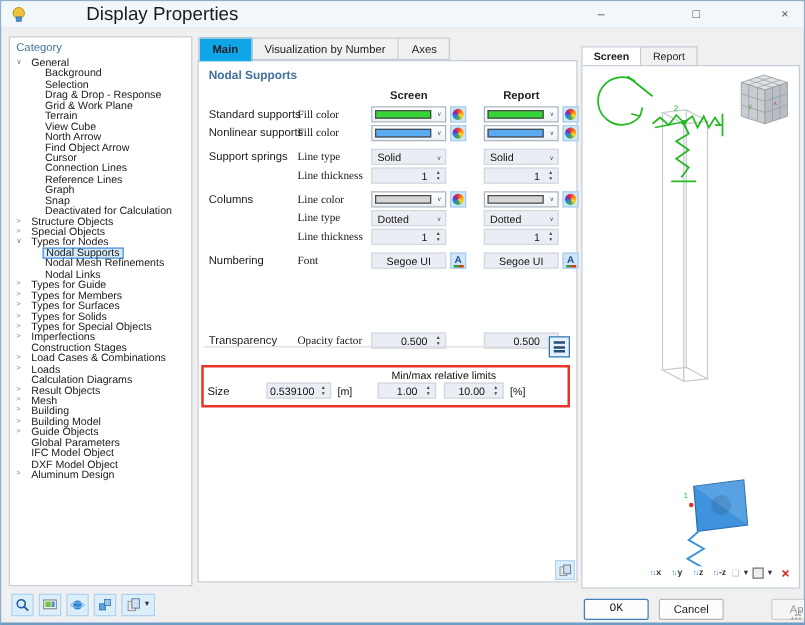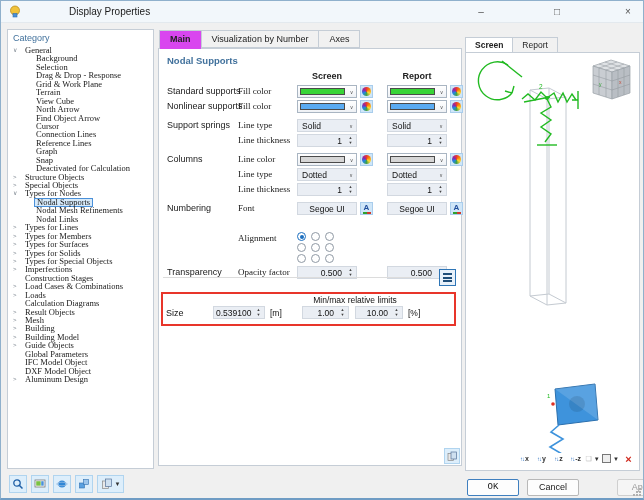--- a/index.html
+++ b/index.html
@@ -3,45 +3,45 @@
 <meta charset="utf-8">
 <style>
   * { margin:0; padding:0; box-sizing:border-box; }
   html,body { width:644px; height:500px; background:#e8e8e8; font-family:"Liberation Sans",sans-serif; }
   .window { position:relative; width:644px; height:500px; background:#f0f0f0;
             border:1px solid #8fb0cc; border-bottom:2px solid #6f9cc4; overflow:hidden; }
   
   .titlebar { position:absolute; left:0; top:0; right:0; height:22px; background:#f2f7fb;
               border-bottom:1px solid #e3e9ee; display:flex; align-items:center; }
   .title-icon { width:13px; height:13px; margin-left:8px; }
-  .title-text { font-size:10px; color:#1a1a1a; margin-left:7px;padding-left:40px; }
+  .title-text { font-size:15px; color:#1a1a1a; margin-left:7px;padding-left:40px; }
   .win-btn { position:absolute; top:0; width:34px; height:21px; text-align:center; line-height:21px;
              font-size:10px; color:#555; }
   
   .tree-panel { position:absolute; left:6px; top:28px; width:147px; height:440px; background:#fff;
                 border:1px solid #c5cdd6; overflow:hidden; }
   .tree-header { font-size:9px; color:#41719c; padding:3px 0 3px 5px; }
   .tree-item { height:8.45px; line-height:8.5px; font-size:8.5px; white-space:nowrap; position:relative; color:#1a1a1a; }
   .tree-item .chev { position:absolute; left:5px; top:0; font-size:6px; color:#7a848e; }
-  .tree-item .lab { display:inline-block;font-family:Liberation Serif, serif; }
+  .tree-item .lab { display:inline-block; }
   .tree-item .lab.lv0 { margin-left:17px; }
   .tree-item .lab.lv1 { margin-left:28px; }
   .tree-item.sel .lab { background:#d6e9f9; border:1px solid #4a90d9; padding:0 2px; margin-left:26px; line-height:7.5px; }
   
   .left-toolbar { position:absolute; left:8px; top:474px; display:flex; gap:4px; }
   .tool-btn { width:18px; height:18px; background:#ddeefb; border:1px solid #b0d4ef; display:flex;
               align-items:center; justify-content:center; }
   .tool-btn.wide { width:27px; }
   .dd-arrow { font-size:6px; color:#333; margin-left:2px; }
   
   .tabbar { position:absolute; left:158px; top:29px; height:19px; display:flex; }
   .tab { height:18px; font-size:9px; padding:3px 10px 0 10px; background:#f1f1f1;
          border:1px solid #c5cdd6; border-left:none; color:#222; }
   .tab:first-child { border-left:1px solid #c5cdd6; }
-  .tab.active { background:#d946ef; height:19px; border-bottom:none; font-weight:bold; z-index:2; }
+  .tab.active { background:#0ea5e9; height:19px; border-bottom:none; font-weight:bold; z-index:2; }
   
   .main-panel { position:absolute; left:157px; top:47px; width:304px; height:418px; background:#fff;
                 border:1px solid #c5cdd6; }
   .panel-title { position:absolute; left:8px; top:6px; font-size:9.5px; font-weight:bold; color:#41719c; }
   .col-head { position:absolute; top:22px; width:60px; text-align:center; font-size:9px; font-weight:bold; color:#222; }
   .row { position:absolute; left:0; right:0; height:14px; }
   .glabel { position:absolute; left:8px; top:1px; font-size:9px; color:#1a1a1a; white-space:nowrap;text-align:right; }
   .plabel { position:absolute; left:79px; top:1px; font-size:9px; color:#1a1a1a; white-space:nowrap;font-family:Liberation Serif, serif; }
   .ctl { position:absolute; top:0; width:77px; height:26px; }
   .ctl-s { left:138px; } .ctl-r { left:228px; }
@@ -146,21 +146,21 @@
         <div class="tree-item"><span class="lab lv1">Reference Lines</span></div>
         <div class="tree-item"><span class="lab lv1">Graph</span></div>
         <div class="tree-item"><span class="lab lv1">Snap</span></div>
         <div class="tree-item"><span class="lab lv1">Deactivated for Calculation</span></div>
         <div class="tree-item"><span class="chev">&gt;</span><span class="lab lv0">Structure Objects</span></div>
         <div class="tree-item"><span class="chev">&gt;</span><span class="lab lv0">Special Objects</span></div>
         <div class="tree-item"><span class="chev">∨</span><span class="lab lv0">Types for Nodes</span></div>
         <div class="tree-item sel"><span class="lab lv1">Nodal Supports</span></div>
         <div class="tree-item"><span class="lab lv1">Nodal Mesh Refinements</span></div>
         <div class="tree-item"><span class="lab lv1">Nodal Links</span></div>
-        <div class="tree-item"><span class="chev">&gt;</span><span class="lab lv0">Types for Lines</span></div>
+        <div class="tree-item"><span class="chev">&gt;</span><span class="lab lv0">Types for Guide</span></div>
         <div class="tree-item"><span class="chev">&gt;</span><span class="lab lv0">Types for Members</span></div>
         <div class="tree-item"><span class="chev">&gt;</span><span class="lab lv0">Types for Surfaces</span></div>
         <div class="tree-item"><span class="chev">&gt;</span><span class="lab lv0">Types for Solids</span></div>
         <div class="tree-item"><span class="chev">&gt;</span><span class="lab lv0">Types for Special Objects</span></div>
         <div class="tree-item"><span class="chev">&gt;</span><span class="lab lv0">Imperfections</span></div>
         <div class="tree-item"><span class="lab lv0">Construction Stages</span></div>
         <div class="tree-item"><span class="chev">&gt;</span><span class="lab lv0">Load Cases &amp; Combinations</span></div>
         <div class="tree-item"><span class="chev">&gt;</span><span class="lab lv0">Loads</span></div>
         <div class="tree-item"><span class="lab lv0">Calculation Diagrams</span></div>
         <div class="tree-item"><span class="chev">&gt;</span><span class="lab lv0">Result Objects</span></div>
@@ -344,34 +344,20 @@
       <span class="ctl ctl-r">
         <span class="font-btn">Segoe UI</span>
         <span class="fonticon-btn">
             <span class="A">A</span>
             <span class="ul"></span>
           </span>
       </span>
     </div>
 
 
-    <div class="row" style="top:183px; height:34px">
-      <span class="plabel">Alignment</span>
-      <span class="radios">
-        <span class="rad sel"></span>
-          <span class="rad"></span>
-          <span class="rad"></span>
-        <span class="rad"></span>
-          <span class="rad"></span>
-          <span class="rad"></span>
-        <span class="rad"></span>
-          <span class="rad"></span>
-          <span class="rad"></span>
-      </span>
-    </div>
 
     <div class="row" style="top:217px">
       <span class="glabel">Transparency</span>
       <span class="plabel">Opacity factor</span>
       <span class="ctl ctl-s">
           <span class="spin"><span>0.500</span><span class="arrs">▲<br>▼</span></span>
         </span>
       <span class="ctl ctl-r">
           <span class="spin"><span>0.500</span><span class="arrs">▲<br>▼</span></span>
         </span>

